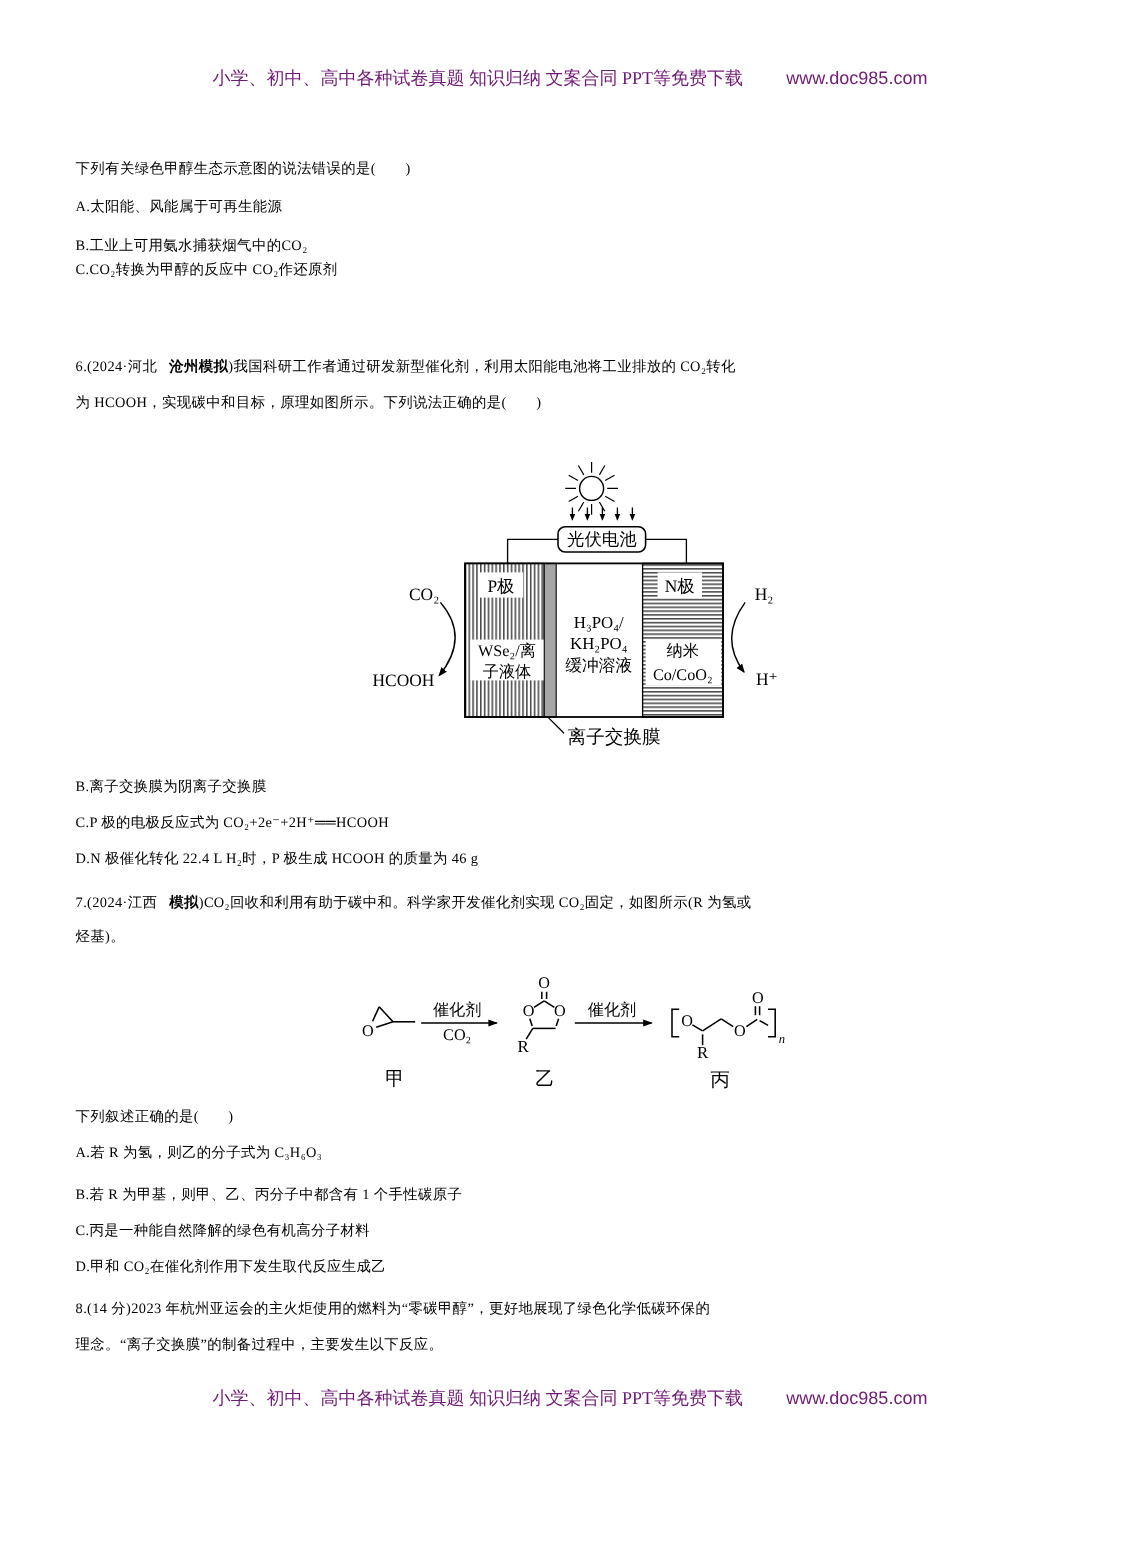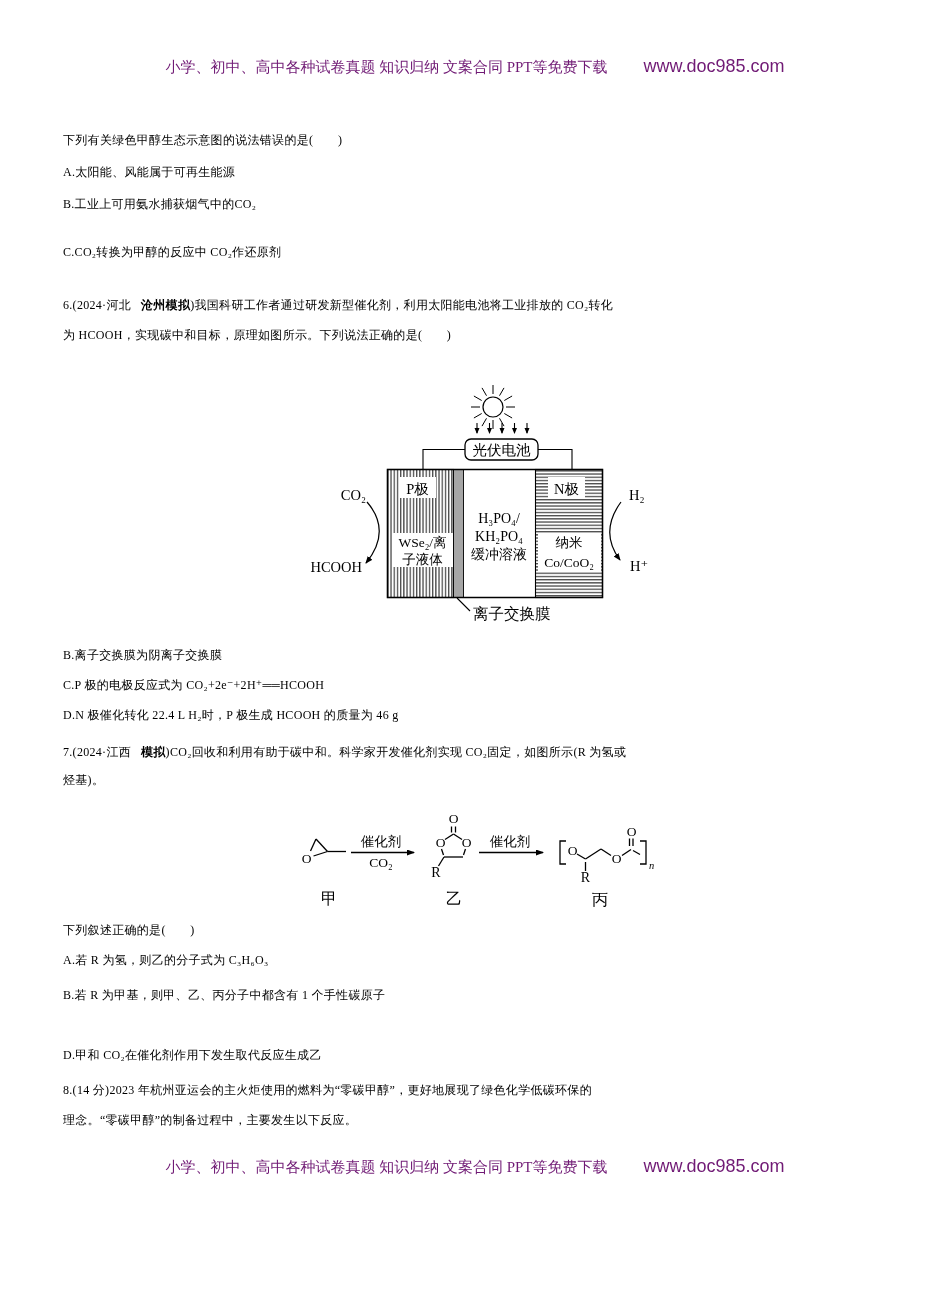--- a/index.html
+++ b/index.html
@@ -7,21 +7,21 @@
     position:relative; width:950px; height:1290px; margin:0 auto;
     background:#ffffff; color:#000;
     font-family:"Liberation Serif","DejaVu Serif",serif;
     overflow:hidden;
   }
   .hf {
     position:absolute; left:0; width:100%;
     display:flex; justify-content:center; align-items:baseline; gap:36px;
     font-size:15px; color:#701a75;
   }
-  .hf .url { font-family:"Liberation Sans","DejaVu Sans",sans-serif; font-size:18px; }
+  .hf .url { font-family:"Liberation Sans","DejaVu Sans",sans-serif; font-size:15px; }
   .line {
     position:absolute; left:63px; font-size:12px; white-space:pre; color:#000;
     letter-spacing:0.3px;
   }
   .tag {
     font-family:"Liberation Sans","DejaVu Sans",sans-serif;
     font-weight:bold;
     margin-left:10px;
   }
   .fig { position:absolute; }
@@ -39,21 +39,21 @@
 <div class="page">
 
   <div class="hf" style="top:56px;">
     <span>小学、初中、高中各种试卷真题 知识归纳 文案合同 PPT等免费下载</span>
     <span class="url">www.doc985.com</span>
   </div>
 
   <div class="line" style="top:132px;">下列有关绿色甲醇生态示意图的说法错误的是(　　)</div>
   <div class="line" style="top:164px;text-align:center;">A.太阳能、风能属于可再生能源</div>
   <div class="line" style="top:196px;">B.工业上可用氨水捕获烟气中的CO₂</div>
-  <div class="line" style="top:244px;text-align:center;">C.CO₂转换为甲醇的反应中 CO₂作还原剂</div>
+  <div class="line" style="top:216px;text-align:center;">C.CO₂转换为甲醇的反应中 CO₂作还原剂</div>
 
   <div class="line" style="top:297px;"><span>6.(2024·河北</span><span class="tag">沧州模拟</span><span>)我国科研工作者通过研发新型催化剂，利用太阳能电池将工业排放的 CO₂转化</span></div>
   <div class="line" style="top:327px;">为 HCOOH，实现碳中和目标，原理如图所示。下列说法正确的是(　　)</div>
 
   <div class="fig" style="left:280px; top:384px; width:420px; height:245px;">
     <svg width="420" height="245" viewBox="280 365 420 245">
       <defs>
         <pattern id="vh" width="3.2" height="4" patternUnits="userSpaceOnUse">
           <rect width="3.2" height="4" fill="#ffffff"></rect>
           <rect x="0" y="0" width="1.3" height="4" fill="#4a4a4a"></rect>
@@ -207,23 +207,24 @@
 
       <text x="329" y="904" text-anchor="middle" font-size="16">甲</text>
       <text x="454" y="904" text-anchor="middle" font-size="16">乙</text>
       <text x="600" y="905" text-anchor="middle" font-size="16">丙</text>
     </svg>
   </div>
 
   <div class="line" style="top:922px;">下列叙述正确的是(　　)</div>
   <div class="line" style="top:952px;">A.若 R 为氢，则乙的分子式为 C₃H₆O₃</div>
   <div class="line" style="top:987px;">B.若 R 为甲基，则甲、乙、丙分子中都含有 1 个手性碳原子</div>
+  <div class="line" style="top:1017px;">C.丙是一种能自然降解的绿色有机高分子材料</div>
   <div class="line" style="top:1047px;">D.甲和 CO₂在催化剂作用下发生取代反应生成乙</div>
 
   <div class="line" style="top:1082px;">8.(14 分)2023 年杭州亚运会的主火炬使用的燃料为“零碳甲醇”，更好地展现了绿色化学低碳环保的</div>
-  <div class="line" style="top:1112px;">理念。“零碳甲醇”的制备过程中，主要发生以下反应。</div>
+  <div class="line" style="top:1112px;">理念。“离子交换膜”的制备过程中，主要发生以下反应。</div>
 
   <div class="hf" style="top:1156px;">
     <span>小学、初中、高中各种试卷真题 知识归纳 文案合同 PPT等免费下载</span>
     <span class="url">www.doc985.com</span>
   </div>
 
 </div>
 
 </body></html>

